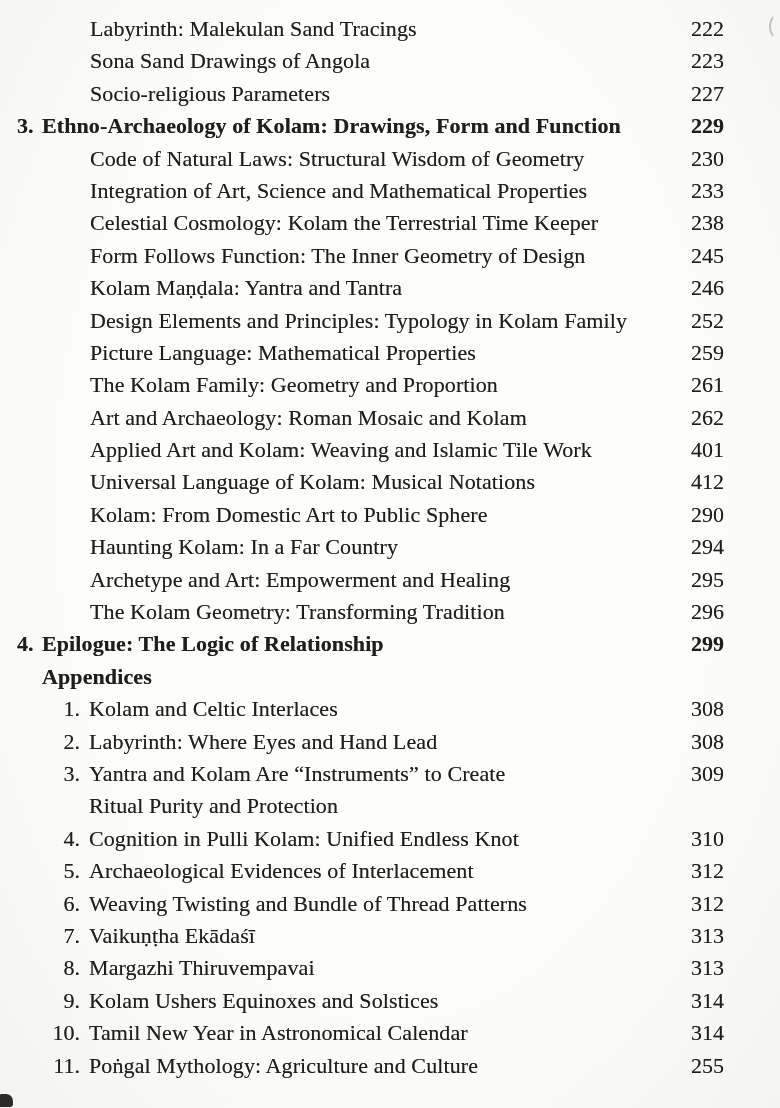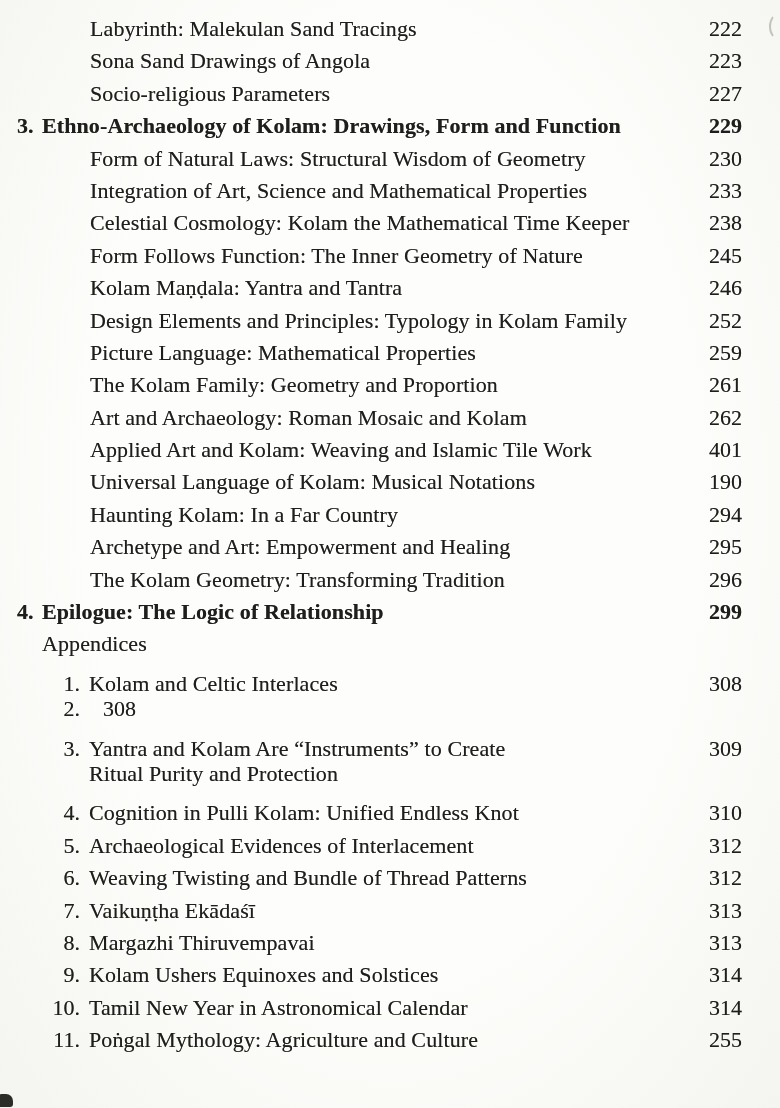--- a/index.html
+++ b/index.html
@@ -19,29 +19,29 @@
   .row {
     display: flex;
     align-items: baseline;
     height: 32.4px;
     font-size: 22px;
     line-height: 32.4px;
     text-shadow: 0 0 0.6px rgba(25,25,22,0.55);
   }
   .num   { flex: 0 0 auto; white-space: pre; }
   .title { flex: 1 1 auto; letter-spacing: 0.1px; white-space: nowrap; }
-  .pg    { flex: 0 0 50px; text-align: right; margin-left: 6px; margin-right: 38px; }
+  .pg    { flex: 0 0 50px; text-align: right; margin-left: 6px; margin-right: 56px; }
 
   .sub .num          { width: 90px; }
   .chapter           { font-weight: bold; }
   .chapter .num      { width: 42px; padding-left: 17px; }
-  .heading           { font-weight: normal; }
+  .heading           { font-weight: bold; }
   .heading .num      { width: 42px; }
   .appendix .num     { width: 80px; text-align: right; }
-  .appendix .title   { padding-left: 9px; margin-top: 7px; }
+  .appendix .title   { padding-left: 9px; }
   .continuation .num { width: 89px; }
 
   .curl-mark {
     position: absolute;
     top: 13px;
     right: -9px;
     width: 20px;
     height: 27px;
     border: 2px solid transparent;
     border-left-color: #c3c3bc;
@@ -77,36 +77,36 @@
         <span class="title">Socio-religious Parameters</span>
         <span class="pg">227</span>
       </div>
       <div class="row chapter">
         <span class="num">3.</span>
         <span class="title">Ethno-Archaeology of Kolam: Drawings, Form and Function</span>
         <span class="pg">229</span>
       </div>
       <div class="row sub">
         <span class="num"></span>
-        <span class="title">Form of Natural Laws: Structural Wisdom of Geometry</span>
+        <span class="title">Code of Natural Laws: Structural Wisdom of Geometry</span>
         <span class="pg">230</span>
       </div>
       <div class="row sub">
         <span class="num"></span>
         <span class="title">Integration of Art, Science and Mathematical Properties</span>
         <span class="pg">233</span>
       </div>
       <div class="row sub">
         <span class="num"></span>
-        <span class="title">Celestial Cosmology: Kolam the Mathematical Time Keeper</span>
+        <span class="title">Celestial Cosmology: Kolam the Terrestrial Time Keeper</span>
         <span class="pg">238</span>
       </div>
       <div class="row sub">
         <span class="num"></span>
-        <span class="title">Form Follows Function: The Inner Geometry of Nature</span>
+        <span class="title">Form Follows Function: The Inner Geometry of Design</span>
         <span class="pg">245</span>
       </div>
       <div class="row sub">
         <span class="num"></span>
         <span class="title">Kolam Maṇḍala: Yantra and Tantra</span>
         <span class="pg">246</span>
       </div>
       <div class="row sub">
         <span class="num"></span>
         <span class="title">Design Elements and Principles: Typology in Kolam Family</span>
@@ -128,21 +128,26 @@
         <span class="pg">262</span>
       </div>
       <div class="row sub">
         <span class="num"></span>
         <span class="title">Applied Art and Kolam: Weaving and Islamic Tile Work</span>
         <span class="pg">401</span>
       </div>
       <div class="row sub">
         <span class="num"></span>
         <span class="title">Universal Language of Kolam: Musical Notations</span>
-        <span class="pg">190</span>
+        <span class="pg">412</span>
+      </div>
+      <div class="row sub">
+        <span class="num"></span>
+        <span class="title">Kolam: From Domestic Art to Public Sphere</span>
+        <span class="pg">290</span>
       </div>
       <div class="row sub">
         <span class="num"></span>
         <span class="title">Haunting Kolam: In a Far Country</span>
         <span class="pg">294</span>
       </div>
       <div class="row sub">
         <span class="num"></span>
         <span class="title">Archetype and Art: Empowerment and Healing</span>
         <span class="pg">295</span>
@@ -162,20 +167,21 @@
         <span class="title">Appendices</span>
         <span class="pg"></span>
       </div>
       <div class="row appendix">
         <span class="num">1.</span>
         <span class="title">Kolam and Celtic Interlaces</span>
         <span class="pg">308</span>
       </div>
       <div class="row appendix">
         <span class="num">2.</span>
+        <span class="title">Labyrinth: Where Eyes and Hand Lead</span>
         <span class="pg">308</span>
       </div>
       <div class="row appendix">
         <span class="num">3.</span>
         <span class="title">Yantra and Kolam Are “Instruments” to Create</span>
         <span class="pg">309</span>
       </div>
       <div class="row continuation">
         <span class="num"></span>
         <span class="title">Ritual Purity and Protection</span>

